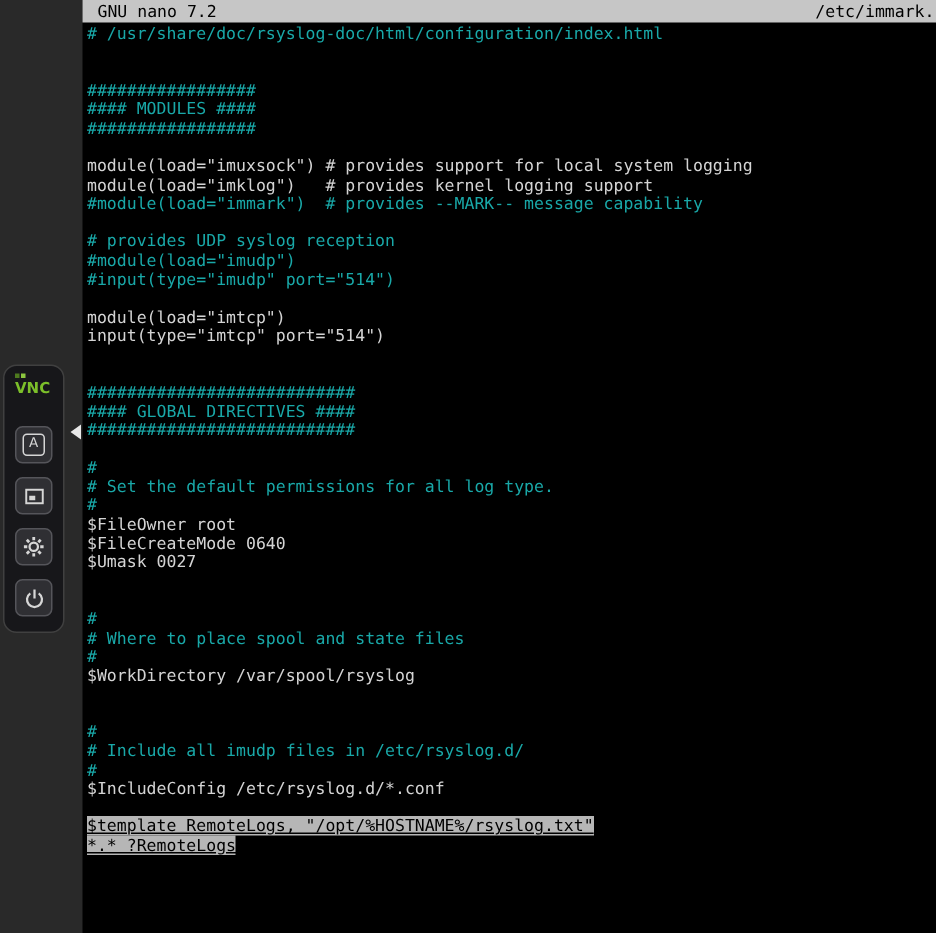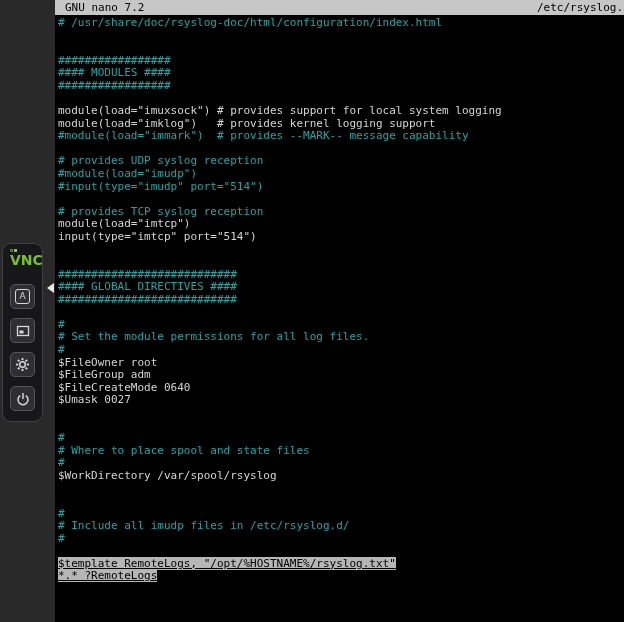--- a/index.html
+++ b/index.html
@@ -24,21 +24,21 @@
     padding:5px 0 10px;
     display:flex; flex-direction:column; align-items:center;
   }
   .vnc-logo { height:26px; width:100%; padding-left:7px; }
   .pixels { display:flex; gap:1px; height:4px; margin-bottom:1px; }
   .px { width:3px; height:3px; display:inline-block; }
   .px.p1 { background:#4e7a1e; }
   .px.p2 { background:#8cc63f; }
   .logo-text {
     font-family:"DejaVu Sans", sans-serif; font-weight:bold;
-    font-size:14px; line-height:12px;
+    font-size:10px; line-height:12px;
     color: var(--logo-green, #7cbf2a);
   }
   .vnc-btn {
     width:25px; height:25px; margin-top:9px;
     background: var(--button-bg, #2f2f33);
     border:1px solid var(--button-border, #55555a);
     border-radius:5px;
     display:flex; align-items:center; justify-content:center;
     cursor:pointer;
   }
@@ -138,62 +138,61 @@
   </div>
 
   <div class="vnc-handle">
     <span class="arrow-left"></span>
   </div>
 </div>
 
 <div class="terminal">
   <div class="titlebar">
     <span class="tb-app">GNU nano 7.2</span>
-    <span class="tb-file">/etc/rsyslog.</span>
+    <span class="tb-file">/etc/immark.</span>
   </div>
   <div class="lines">
       <div class="line comment"># /usr/share/doc/rsyslog-doc/html/configuration/index.html</div>
       <div class="line blank"></div>
       <div class="line blank"></div>
       <div class="line comment">#################</div>
       <div class="line comment">#### MODULES ####</div>
       <div class="line comment">#################</div>
       <div class="line blank"></div>
       <div class="line code">module(load="imuxsock") # provides support for local system logging</div>
       <div class="line code">module(load="imklog")   # provides kernel logging support</div>
       <div class="line comment">#module(load="immark")  # provides --MARK-- message capability</div>
       <div class="line blank"></div>
       <div class="line comment"># provides UDP syslog reception</div>
       <div class="line comment">#module(load="imudp")</div>
       <div class="line comment">#input(type="imudp" port="514")</div>
       <div class="line blank"></div>
-      <div class="line comment"># provides TCP syslog reception</div>
       <div class="line code">module(load="imtcp")</div>
       <div class="line code">input(type="imtcp" port="514")</div>
       <div class="line blank"></div>
       <div class="line blank"></div>
       <div class="line comment">###########################</div>
       <div class="line comment">#### GLOBAL DIRECTIVES ####</div>
       <div class="line comment">###########################</div>
       <div class="line blank"></div>
       <div class="line comment">#</div>
-      <div class="line comment"># Set the module permissions for all log files.</div>
+      <div class="line comment"># Set the default permissions for all log type.</div>
       <div class="line comment">#</div>
       <div class="line code">$FileOwner root</div>
-      <div class="line code">$FileGroup adm</div>
       <div class="line code">$FileCreateMode 0640</div>
       <div class="line code">$Umask 0027</div>
       <div class="line blank"></div>
       <div class="line blank"></div>
       <div class="line comment">#</div>
       <div class="line comment"># Where to place spool and state files</div>
       <div class="line comment">#</div>
       <div class="line code">$WorkDirectory /var/spool/rsyslog</div>
       <div class="line blank"></div>
       <div class="line blank"></div>
       <div class="line comment">#</div>
       <div class="line comment"># Include all imudp files in /etc/rsyslog.d/</div>
       <div class="line comment">#</div>
+      <div class="line code">$IncludeConfig /etc/rsyslog.d/*.conf</div>
       <div class="line blank"></div>
       <div class="line selected"><span>$template RemoteLogs, "/opt/%HOSTNAME%/rsyslog.txt"</span></div>
       <div class="line selected"><span>*.* ?RemoteLogs</span></div>
     </div>
 </div>
 
 </body></html>

